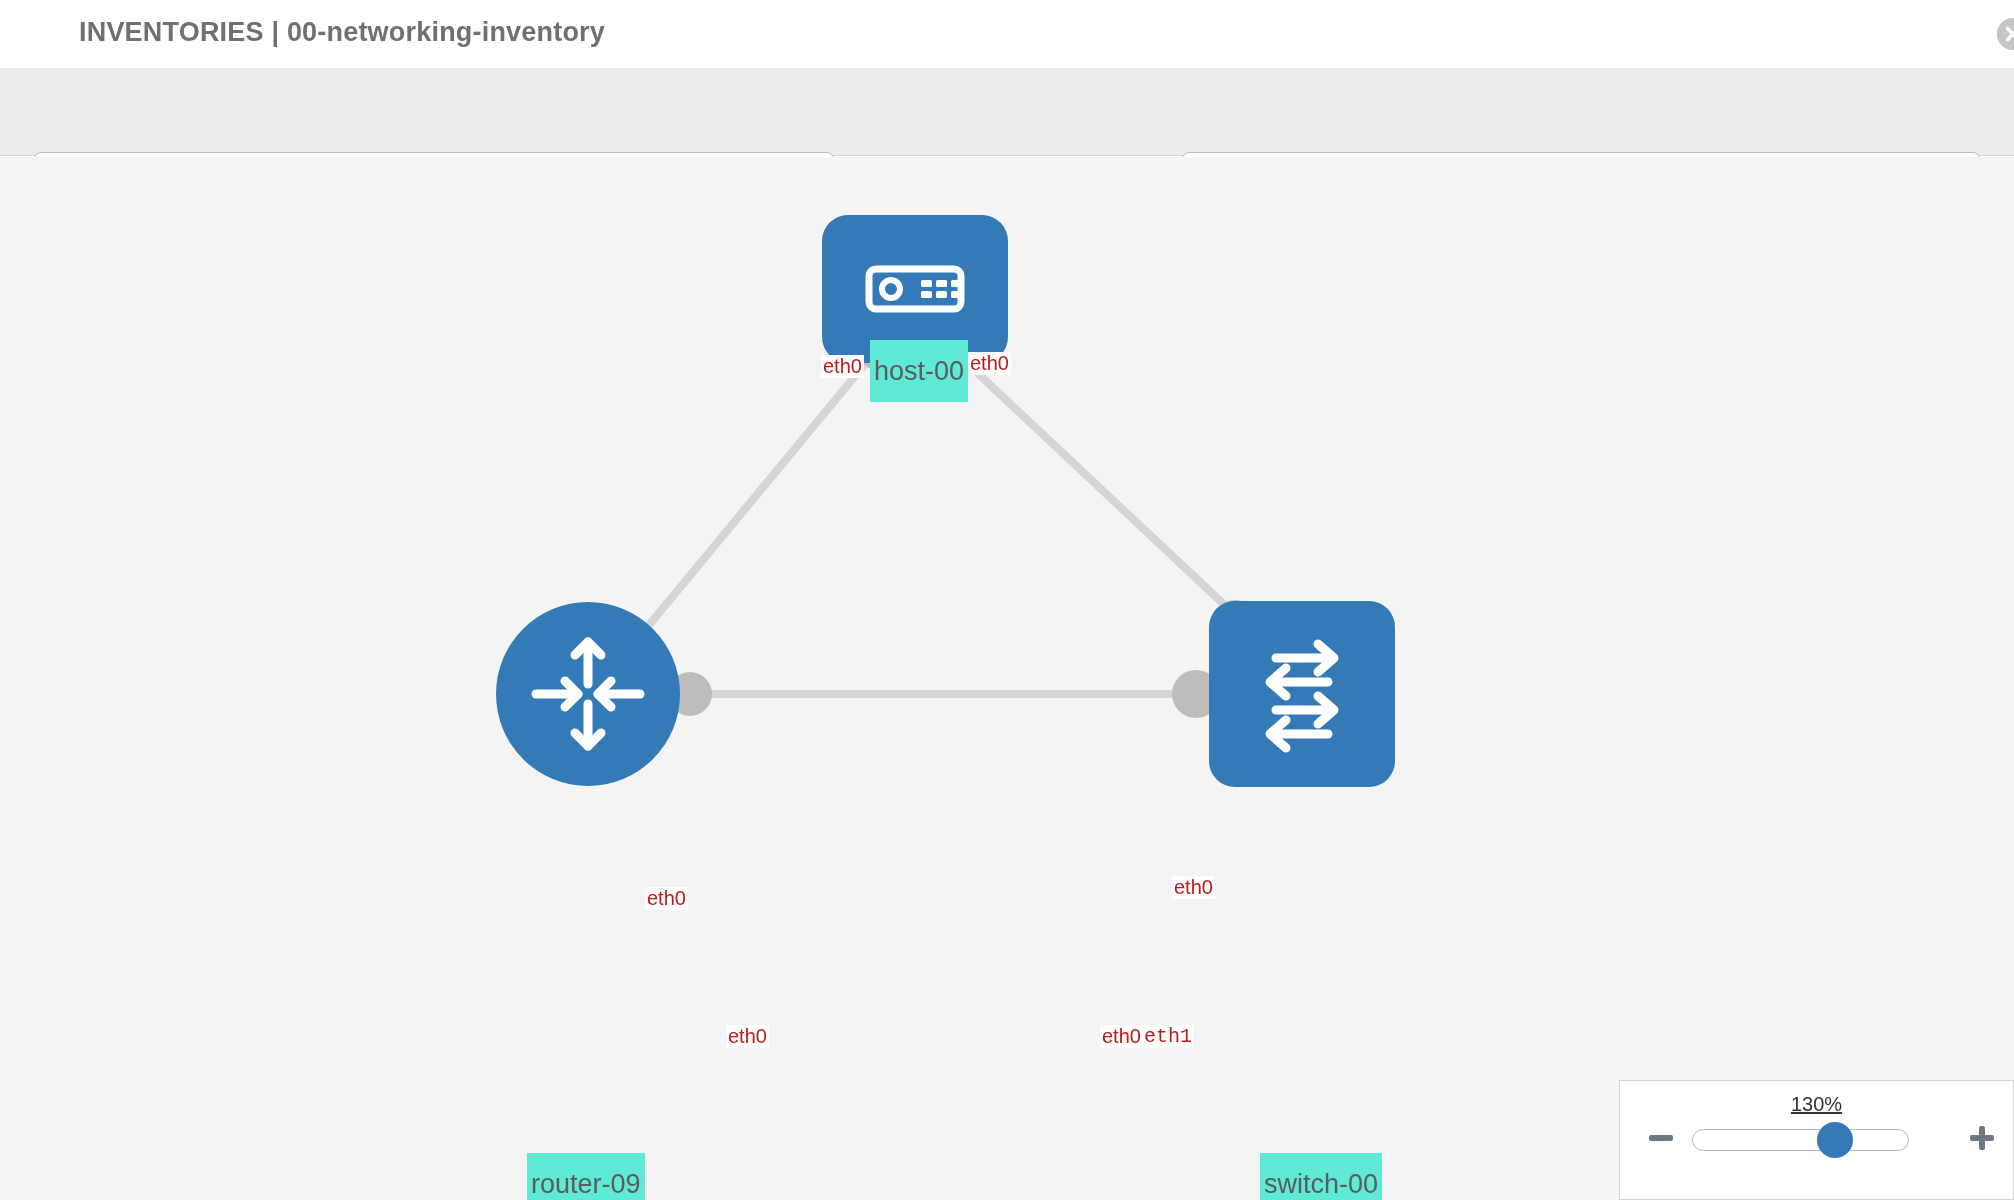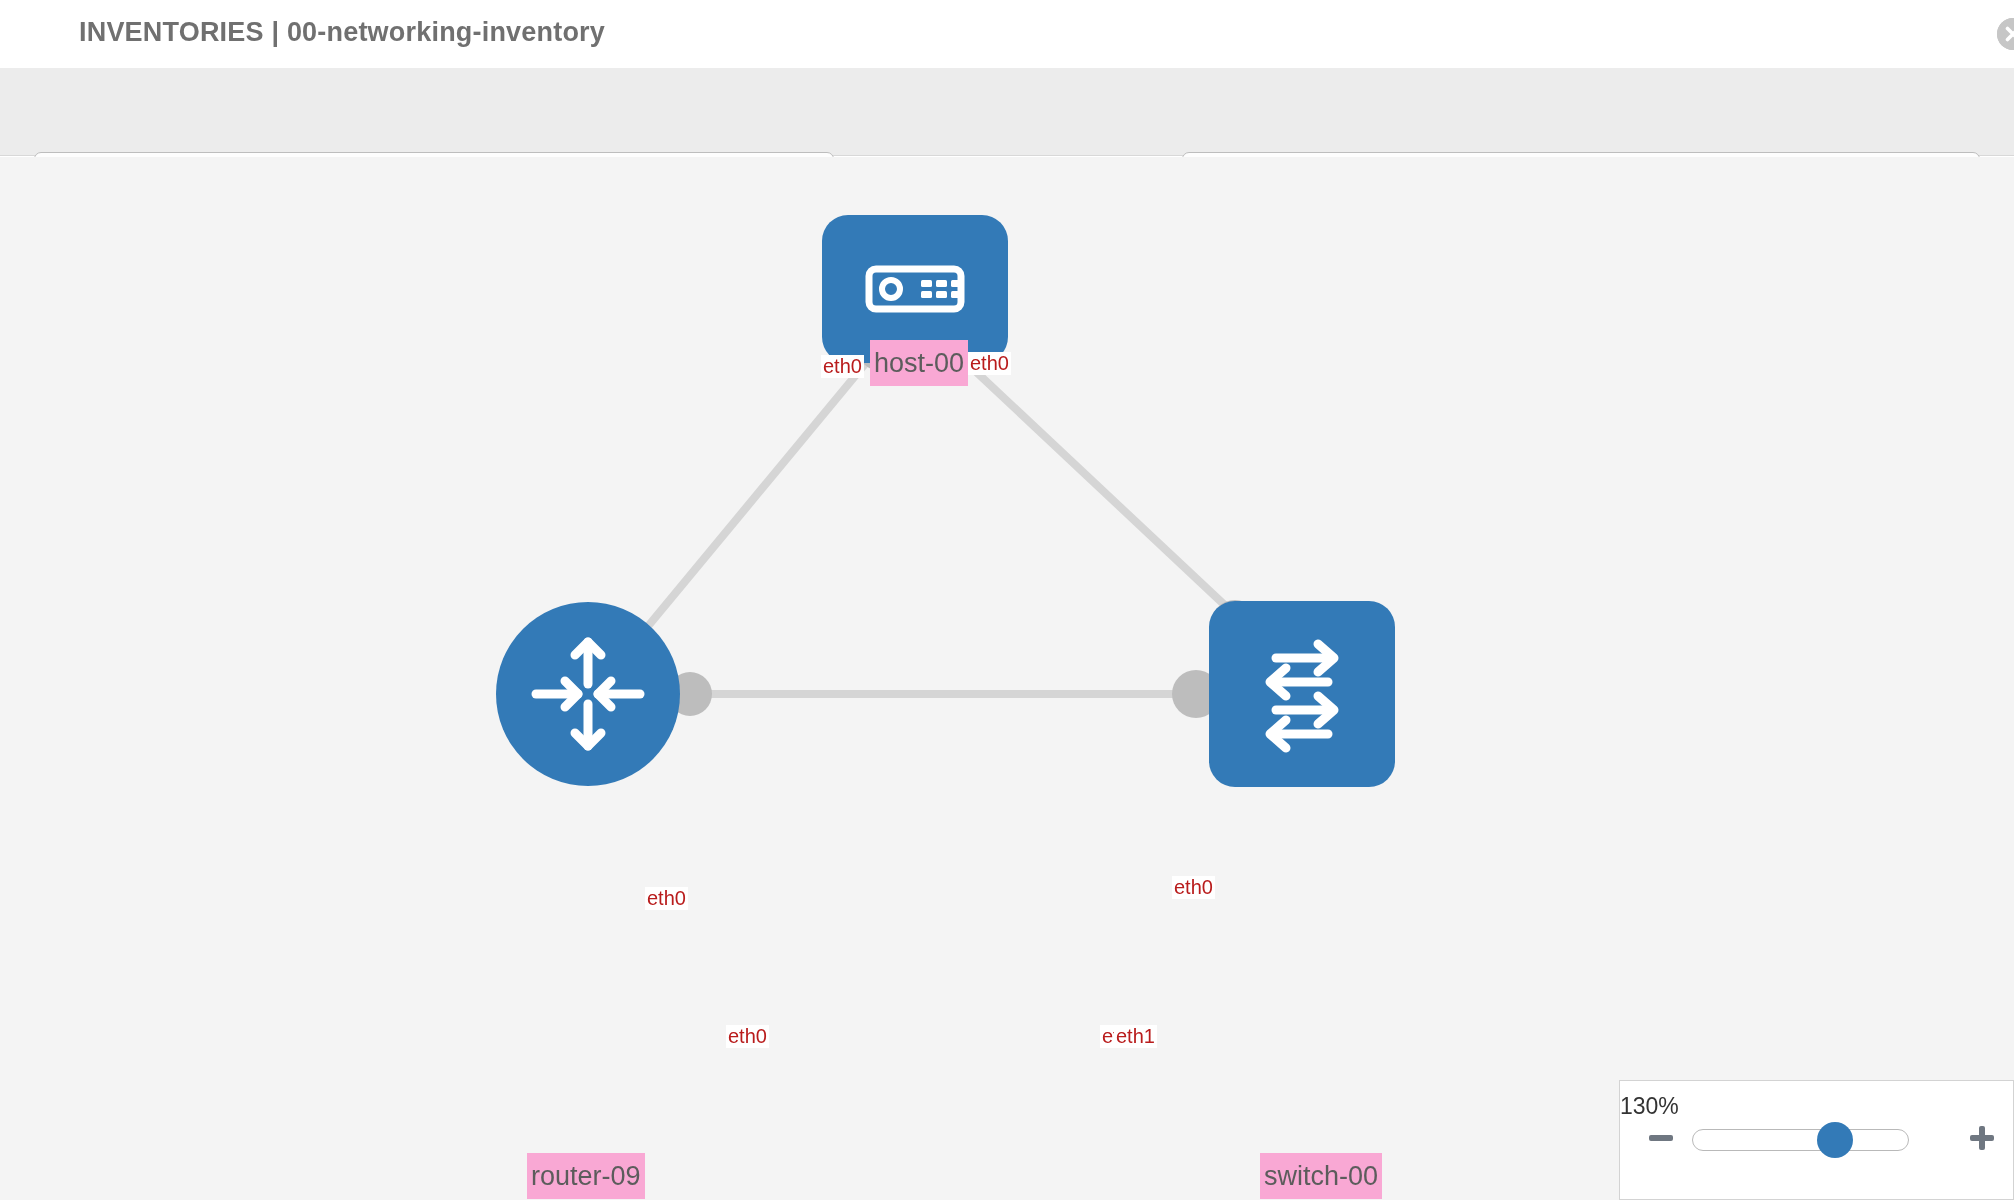--- a/index.html
+++ b/index.html
@@ -61,39 +61,39 @@
 
   
   .canvas {
     position: absolute; left: 0; top: 157px;
     width: 2014px; height: 1043px;
     background: #f4f4f4; overflow: hidden;
   }
   .topology-svg { position: absolute; left: 0; top: 0; }
 
   .node-label {
-    position: absolute; background: #f9a8d4;
+    position: absolute; background: #5eead4;
     color: #5c5c5c; font-size: 27px; line-height: 30px;
-    padding: 8px 4px; white-space: nowrap;
+    padding: 16px 4px; white-space: nowrap;
   }
   .port-label {
     position: absolute; background: #ffffff;
     color: #b91c1c; font-size: 20px; line-height: 23px;
     padding: 0 2px; white-space: nowrap;
   }
 
   
   .zoom-panel {
     position: absolute; left: 1619px; top: 1080px;
     width: 395px; height: 120px;
     background: #ffffff; border: 1px solid #d3d3d3;
   }
   .zoom-value {
     position: absolute; left: 0; right: 0; top: 12px;
-    font-size: 23px; color: #333333;
+    text-align: center; font-size: 20px; color: #333333; text-decoration: underline;
   }
   .zoom-minus, .zoom-plus {
     position: absolute; top: 42px; cursor: pointer;
     width: 30px; height: 30px; color: #6f7781;
   }
   .zoom-minus { left: 26px; }
   .zoom-plus  { right: 16px; }
   .zoom-track {
     position: absolute; left: 72px; top: 48px;
     width: 217px; height: 22px;
@@ -237,21 +237,21 @@
     <div class="node-label" style="left:870px; top:183px;">host-00</div>
     <div class="node-label" style="left:527px; top:996px;">router-09</div>
     <div class="node-label" style="left:1243px; top:996px;margin-left:17px;">switch-00</div>
 
     <div class="port-label" style="left:821px; top:198px;">eth0</div>
     <div class="port-label" style="left:968px; top:195px;">eth0</div>
     <div class="port-label" style="left:645px; top:730px;">eth0</div>
     <div class="port-label" style="left:1172px; top:719px;">eth0</div>
     <div class="port-label" style="left:726px; top:868px;">eth0</div>
     <div class="port-label" style="left:1100px; top:868px;">eth0</div>
-    <div class="port-label" style="left:1114px; top:868px;">eth1</div>
+    <div class="port-label" style="left:1142px; top:868px;font-family:Liberation Mono, monospace;">eth1</div>
   </div>
 
   <div class="zoom-panel">
     <div class="zoom-value">130%</div>
 
     <div class="zoom-minus">
       <svg width="30" height="30" viewBox="0 0 30 30" aria-hidden="true">
         <rect x="3" y="12" width="24" height="6" rx="2" fill="#6f7781"></rect>
       </svg>
     </div>

